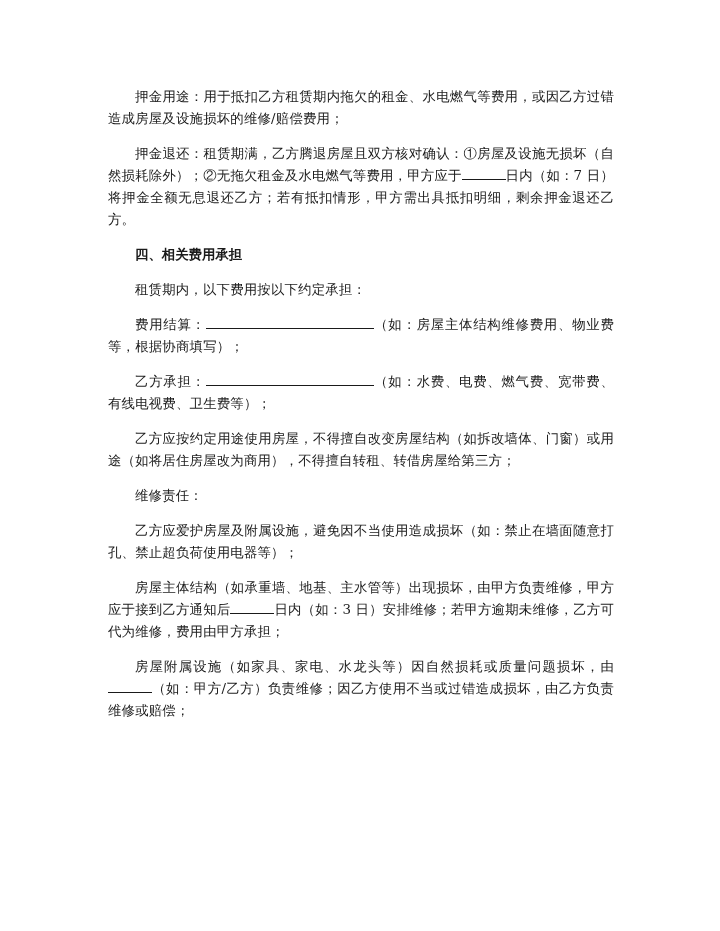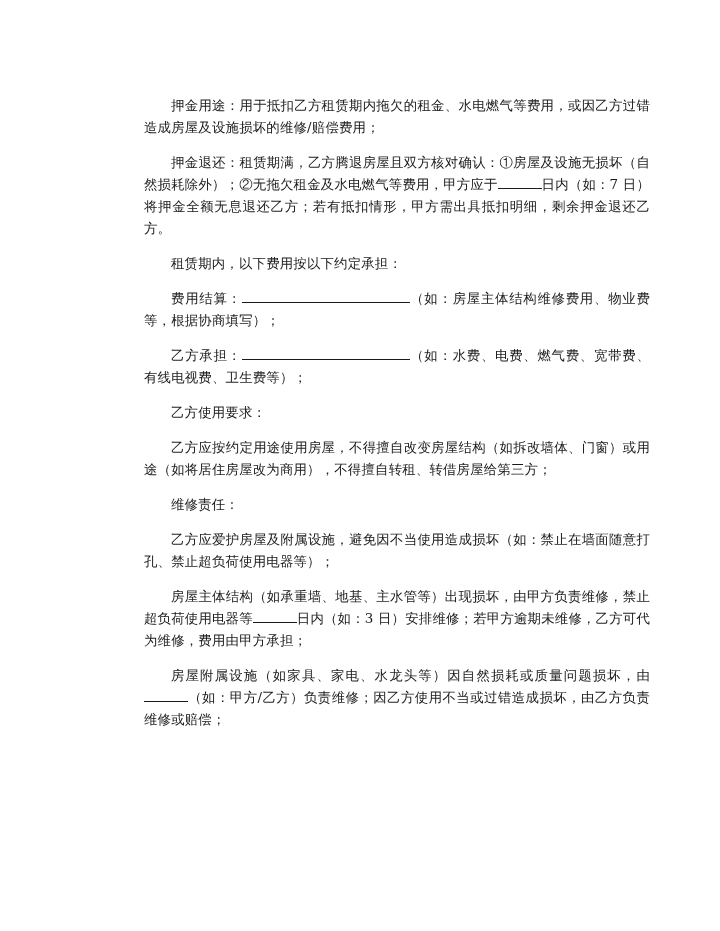--- a/index.html
+++ b/index.html
@@ -1,50 +1,50 @@
 <!DOCTYPE html>
 <html><head>
 <meta charset="utf-8">
 <style>
   html, body { margin:0; padding:0; background:#ffffff; }
   body { width:720px; height:931px; overflow:hidden; position:relative;
          font-family:"DejaVu Serif","Liberation Serif",serif; color:#1a1a1a; }
-  .page { position:absolute; left:108px; top:95px; width:506px;margin-left:36px; }
+  .page { position:absolute; left:108px; top:86px; width:506px; }
   .p { font-size:13.4px; line-height:22px; text-indent:27px; margin:0 0 13px 0;
        text-align:justify; letter-spacing:0.2px; }
   .h { font-size:13.4px; line-height:22px; font-weight:bold; margin:0 0 13px 0;
        text-indent:27px; font-family:"DejaVu Sans","Liberation Sans",sans-serif; }
   .blank { display:inline-block; border-bottom:1px solid #1a1a1a; height:14px;
            vertical-align:baseline; }
   .b6 { width:44px; }
   .b-long { width:168px; }
 </style>
 </head>
 <body>
 
 <div class="page">
 
   <p class="p"><span>押金用途：</span><span>用于抵扣乙方租赁期内拖欠的租金、水电燃气等费用，或因乙方过错造成房屋及设施损坏的维修/赔偿费用；</span></p>
 
   <p class="p"><span>押金退还：</span><span>租赁期满，乙方腾退房屋且双方核对确认：①房屋及设施无损坏（自然损耗除外）；②无拖欠租金及水电燃气等费用，甲方应于</span><span class="blank b6"></span><span>日内（如：7 日）将押金全额无息退还乙方；若有抵扣情形，甲方需出具抵扣明细，剩余押金退还乙方。</span></p>
 
+  <p class="h">四、相关费用承担</p>
 
   <p class="p">租赁期内，以下费用按以下约定承担：</p>
 
   <p class="p"><span>费用结算：</span><span class="blank b-long"></span><span>（如：房屋主体结构维修费用、物业费等，根据协商填写）；</span></p>
 
   <p class="p"><span>乙方承担：</span><span class="blank b-long"></span><span>（如：水费、电费、燃气费、宽带费、有线电视费、卫生费等）；</span></p>
 
 
 
-  <p class="p">乙方使用要求：</p>
 
   <p class="p">乙方应按约定用途使用房屋，不得擅自改变房屋结构（如拆改墙体、门窗）或用途（如将居住房屋改为商用），不得擅自转租、转借房屋给第三方；</p>
 
   <p class="p">维修责任：</p>
 
   <p class="p">乙方应爱护房屋及附属设施，避免因不当使用造成损坏（如：禁止在墙面随意打孔、禁止超负荷使用电器等）；</p>
 
-  <p class="p"><span>房屋主体结构（如承重墙、地基、主水管等）出现损坏，由甲方负责维修，禁止超负荷使用电器等</span><span class="blank b6"></span><span>日内（如：3 日）安排维修；若甲方逾期未维修，乙方可代为维修，费用由甲方承担；</span></p>
+  <p class="p"><span>房屋主体结构（如承重墙、地基、主水管等）出现损坏，由甲方负责维修，甲方应于接到乙方通知后</span><span class="blank b6"></span><span>日内（如：3 日）安排维修；若甲方逾期未维修，乙方可代为维修，费用由甲方承担；</span></p>
 
   <p class="p"><span>房屋附属设施（如家具、家电、水龙头等）因自然损耗或质量问题损坏，由</span><span class="blank b6"></span><span>（如：甲方/乙方）负责维修；因乙方使用不当或过错造成损坏，由乙方负责维修或赔偿；</span></p>
 
 </div>
 
 </body></html>

